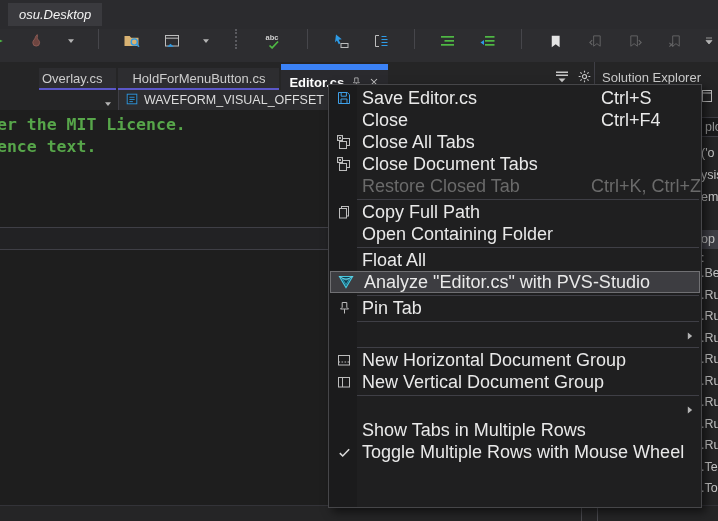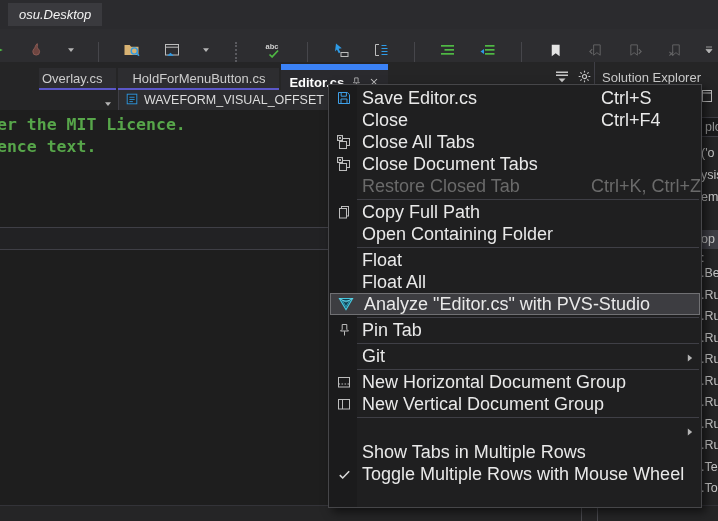--- a/index.html
+++ b/index.html
@@ -7,21 +7,21 @@
        font-family:"Liberation Sans",sans-serif;position:relative;}
   .screen{position:absolute;inset:0;width:718px;height:521px;overflow:hidden;}
 
   
   .titlebar{position:absolute;left:0;top:0;width:718px;height:29px;background:#2b2b2e;}
   .project-box{position:absolute;left:8px;top:3px;height:23px;line-height:23px;background:#3a3a3e;
                color:#f4f4f4;font-size:13px;padding:0 11px;font-style:italic;}
 
   
   .toolbar{position:absolute;left:0;top:29px;width:718px;height:33px;background:#2d2d30;
-           display:flex;align-items:flex-end;gap:16px;}
+           display:flex;align-items:flex-start;gap:16px;}
   .tb-btn{width:24px;height:24px;display:flex;align-items:center;justify-content:center;flex:0 0 auto;}
   .tb-btn.partial{width:9px;overflow:hidden;justify-content:flex-start;}
   .tb-btn.chev{width:12px;}
   .tb-btn.dim{opacity:.5;}
   .tb-sep{width:1px;height:20px;background:#46464b;margin:0 5px;flex:0 0 auto;}
   .tb-grip{width:2px;height:20px;border-left:2px dotted #5a5a5f;margin:0 7px;flex:0 0 auto;}
 
   
   .tabstrip{position:absolute;left:0;top:62px;width:594px;height:28px;background:#252526;}
   .tabs{position:absolute;left:0;top:0;display:flex;height:28px;padding-left:39px;}
@@ -348,24 +348,20 @@
         </span>
         <span class="lbl">Copy Full Path</span>
       </div>
       <div class="mi">
         <span class="gut"></span>
         <span class="lbl">Open Containing Folder</span>
       </div>
       <div class="msep"></div>
       <div class="mi">
         <span class="gut"></span>
-        <span class="lbl">Float</span>
-      </div>
-      <div class="mi">
-        <span class="gut"></span>
         <span class="lbl">Float All</span>
       </div>
       <div class="mi highlighted">
         <span class="gut">
           <svg viewBox="0 0 16 16" width="16" height="16">
             <polygon points="1.5,2.5 14.5,2.5 8,13.5" fill="#0f3d4d" stroke="#45c6dd" stroke-width="1.2"></polygon>
             <polygon points="4.3,4.6 11.7,4.6 8,10.8" fill="none" stroke="#2e93ad" stroke-width="1.1"></polygon>
             <path d="M1.5 2.5L8 6l6.5-3.5" fill="none" stroke="#7fe3f2" stroke-width=".8"></path>
           </svg>
         </span>
@@ -377,21 +373,20 @@
           <svg viewBox="0 0 16 16" width="16" height="16" fill="none" stroke="#bdbdbd">
             <path d="M6.2 2.5h4.6v4.8l1.7 1.7H4.5l1.7-1.7z"></path>
             <path d="M8.5 9.2v4.3"></path>
           </svg>
         </span>
         <span class="lbl">Pin Tab</span>
       </div>
       <div class="msep"></div>
       <div class="mi">
         <span class="gut"></span>
-        <span class="lbl">Git</span>
         <span class="sub"><svg viewBox="0 0 16 16" width="14" height="14">
             <path d="M5.5 4l5 4-5 4z" fill="#b4b4b4"></path>
           </svg></span>
       </div>
       <div class="msep"></div>
       <div class="mi">
         <span class="gut">
           <svg viewBox="0 0 16 16" width="16" height="16" fill="none" stroke="#bdbdbd">
             <rect x="2.5" y="3.5" width="11" height="9.5"></rect>
             <path d="M2.5 10h11" stroke-dasharray="1.6 1.4"></path>

